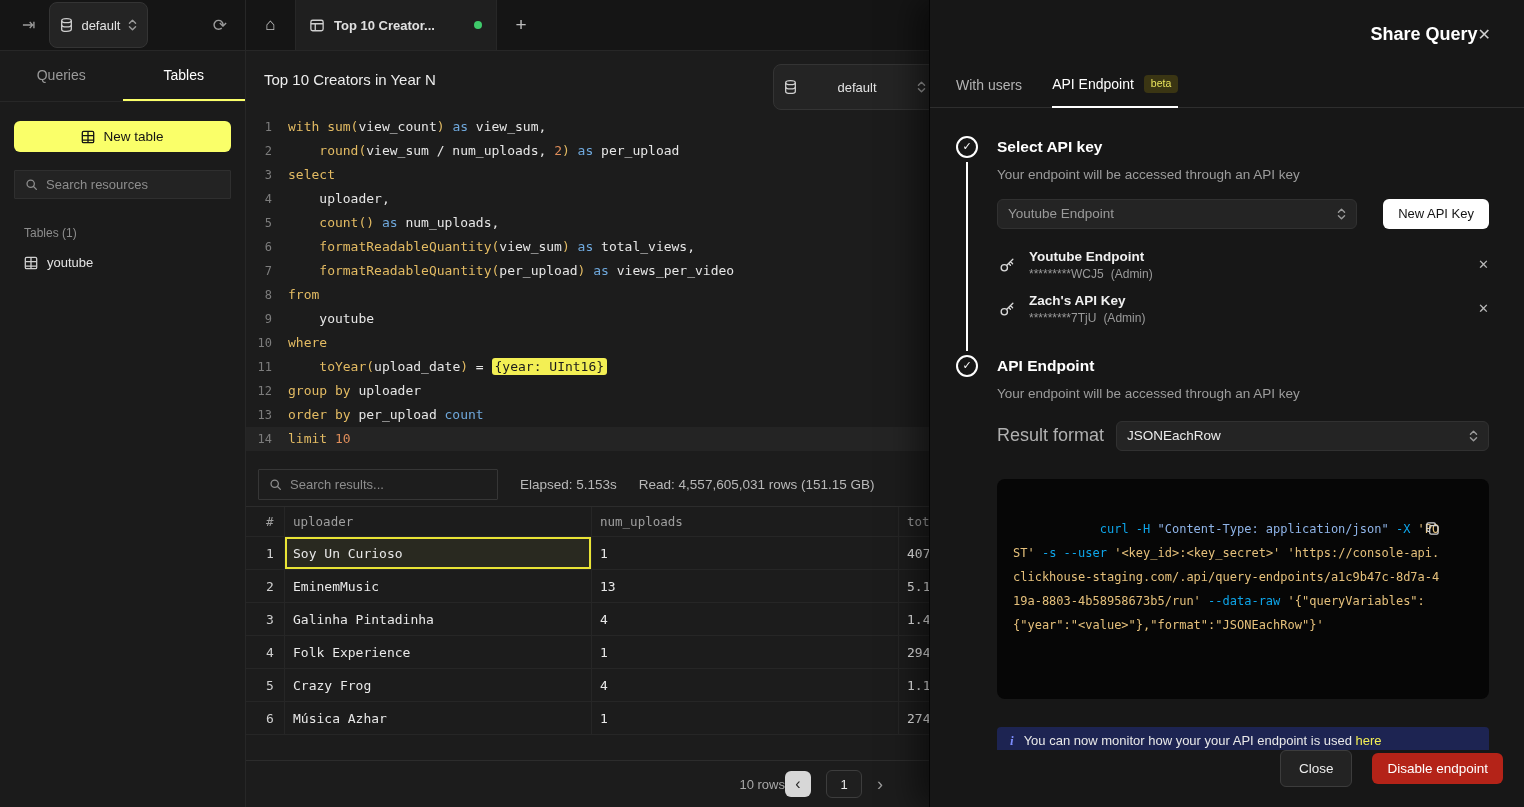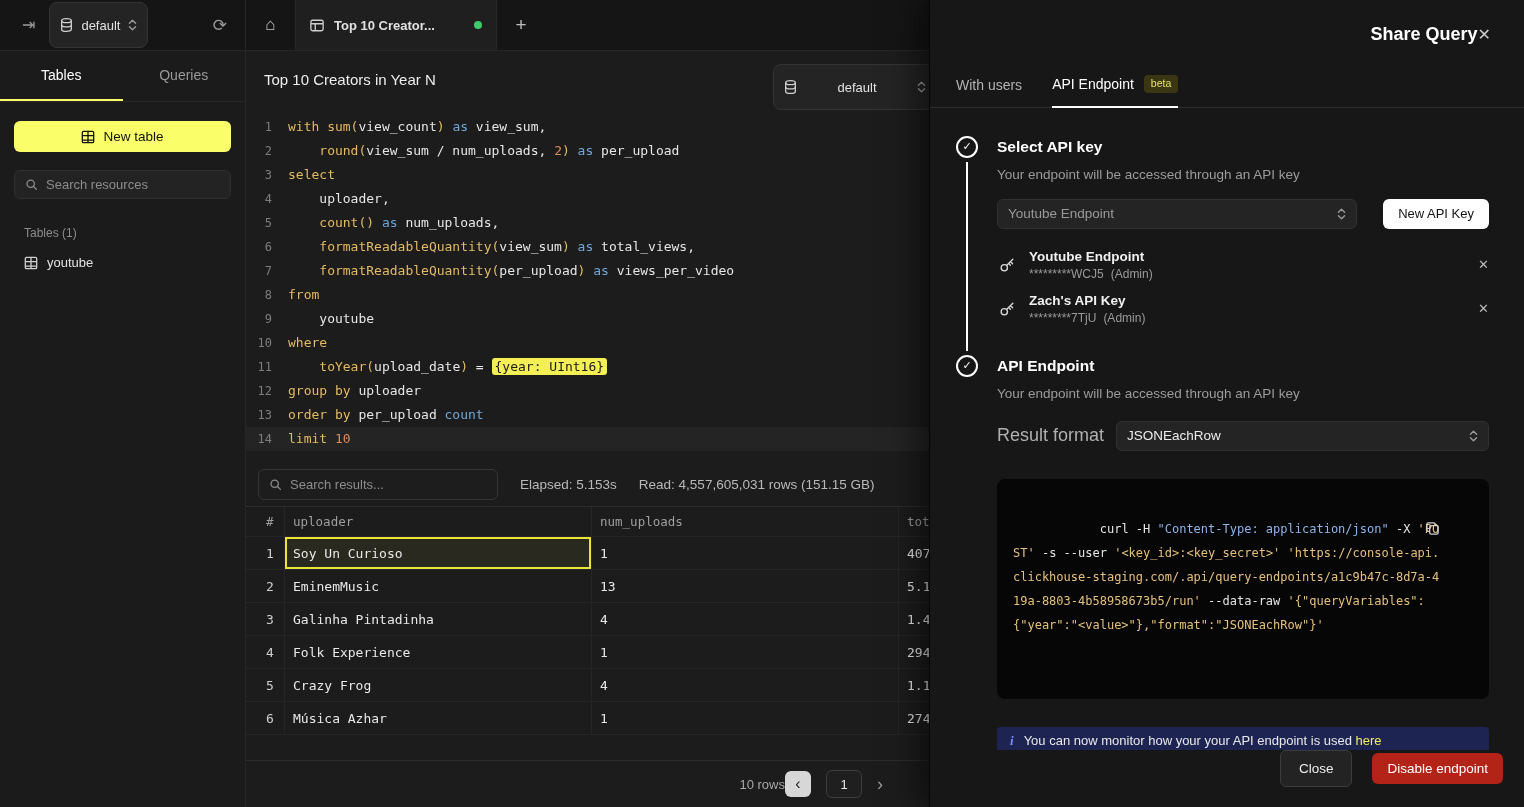--- a/index.html
+++ b/index.html
@@ -29,21 +29,21 @@
   .newtab-btn{width:48px;background:none;border:none;color:#bdbdbd;font-size:19px;}
 
   .body{flex:1;display:flex;min-height:0;}
 
   
   .sidebar{width:246px;flex:0 0 246px;background:#1b1b1b;border-right:1px solid #272727;display:flex;flex-direction:column;}
   .side-tabs{display:flex;height:51px;flex:0 0 51px;border-bottom:1px solid #272727;}
   .side-tab{flex:1;display:flex;align-items:center;justify-content:center;font-size:14px;color:#9a9a9a;cursor:pointer;border-bottom:2px solid transparent;}
   .side-tab.active{color:#fff;border-bottom-color:var(--accent);}
   .new-table-btn{margin:19px 14px 0;height:31px;background:var(--accent);color:#141414;border:none;border-radius:6px;display:flex;align-items:center;justify-content:center;gap:8px;font-size:13.5px;font-weight:500;}
-  .search-box{margin:18px 14px 0;height:29px;background:#232323;border:1px solid #2f2f2f;border-radius:6px;display:flex;align-items:center;gap:8px;padding:0 10px;}
+  .search-box{margin:18px 14px 0;height:29px;background:#232323;border:1px solid #2f2f2f;border-radius:1px;display:flex;align-items:center;gap:8px;padding:0 10px;}
   .search-box input{background:none;border:none;outline:none;color:#dddddd;font-size:13px;width:100%;}
   .search-box input::placeholder{color:#8d8d8d;}
   .section-label{margin:27px 0 0 24px;font-size:12px;color:#8d8d8d;}
   .table-item{display:flex;align-items:center;gap:9px;margin:15px 0 0 24px;color:#e3e3e3;font-size:13px;cursor:pointer;}
 
   
   .main{flex:1;display:flex;flex-direction:column;min-width:0;position:relative;}
   .main-header{flex:0 0 56px;display:flex;align-items:center;padding-left:18px;position:relative;}
   .main-header h1{font-size:15px;font-weight:500;color:#ededed;}
   .main-header .db-pill{position:absolute;left:527px;top:13px;margin:0;width:164px;justify-content:space-between;}
@@ -116,21 +116,21 @@
   .key-role{margin-left:7px;}
   .key-x{background:none;border:none;color:#b9b9b9;font-size:13px;}
 
   .format-row{display:flex;align-items:center;gap:12px;margin-top:20px;}
   .format-label{font-size:18px;color:#b0b0b0;flex:0 0 auto;}
 
   .code-block{margin-top:28px;background:#060606;border-radius:8px;padding:14px 44px 14px 16px;position:relative;font-family:"DejaVu Sans Mono",monospace;font-size:12px;line-height:24px;color:#e8e8e8;white-space:pre-wrap;word-break:break-all;}
   .copy-btn{position:absolute;top:12px;right:12px;background:none;border:none;}
   .s1{color:#e5c07b;}
   .s2{color:#8fb4e8;}
-  .pl{color:#e5e5e5;}
+  .pl{color:#0ea5e9;}
 
   .banner{margin-top:28px;height:28px;background:#1d2452;border-radius:4px;display:flex;align-items:center;gap:10px;padding:0 13px;font-size:13px;color:#e8e8e8;}
   .info-ic{color:#7d8dfd;font-family:"Liberation Serif",serif;font-style:italic;font-weight:700;font-size:13px;}
   .banner-link{color:var(--link);cursor:pointer;}
 
   .panel-footer{flex:0 0 auto;display:flex;justify-content:flex-end;align-items:center;gap:20px;padding:0 21px 20px 0;}
   .close-btn{height:37px;padding:0 18px;background:#232323;border:1px solid #3c3c3c;border-radius:6px;color:#ededed;font-size:13.5px;}
   .danger-btn{height:31px;padding:0 15px;background:var(--danger);border:none;border-radius:6px;color:#ffffff;font-size:13.5px;}
 </style>
 </head>
@@ -174,22 +174,22 @@
           <span class="dot"></span>
         </div>
         <button class="newtab-btn">+</button>
       </div>
     </header>
 
     <div class="body">
 
       <nav class="sidebar">
         <div class="side-tabs">
+          <div class="side-tab">Queries</div>
           <div class="side-tab active">Tables</div>
-          <div class="side-tab">Queries</div>
         </div>
         <button class="new-table-btn">
           <span style="display:flex;">
             <svg width="14" height="14" viewBox="0 0 16 16" fill="none" stroke="#141414" stroke-width="1.5">
                 <rect x="1.5" y="1.5" width="13" height="13" rx="1.5"></rect>
                 <path d="M1.5 6.5h13M1.5 11.5h13M8 1.5v13"></path>
               </svg>
           </span>
           <span>New table</span>
         </button>

